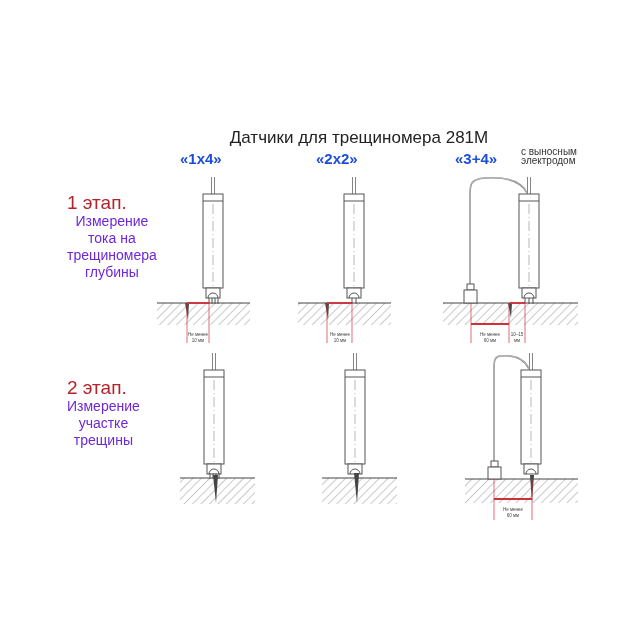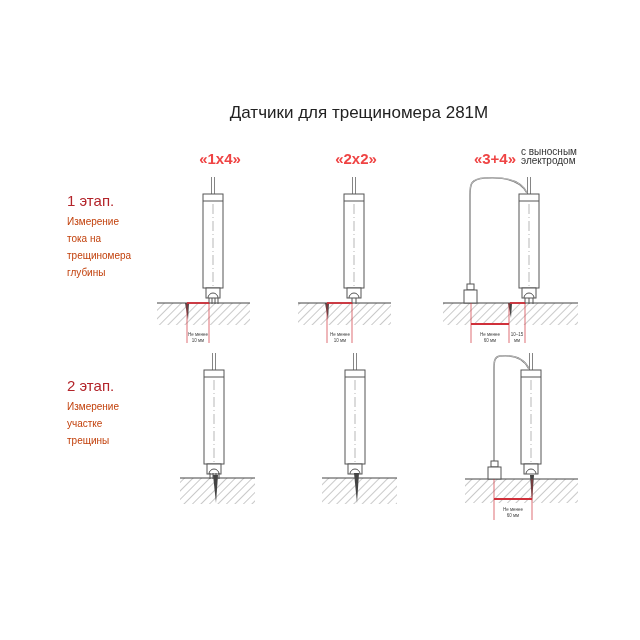--- a/index.html
+++ b/index.html
@@ -1,23 +1,23 @@
 <!DOCTYPE html>
 <html><head>
   <meta charset="utf-8">
   <style>
     html, body { margin: 0; padding: 0; background: #ffffff; }
     body { width: 640px; height: 640px; position: relative; overflow: hidden;
            font-family: "Liberation Sans", "DejaVu Sans", sans-serif; color: #222; }
     .abs { position: absolute; }
-    .title { left: 0; width: 640px; top: 103px; text-align: center; font-size: 17px; color: #222; padding-left: 78px; box-sizing: border-box; }
-    .colhead { top: 150px; font-size: 15px; font-weight: bold; color: #ef4444; text-align: center; width: 80px; }
+    .title { left: 0; width: 640px; top: 128px; text-align: center; font-size: 17px; color: #222; padding-left: 78px; box-sizing: border-box; }
+    .colhead { top: 150px; font-size: 15px; font-weight: bold; color: #1d4ed8; text-align: left; width: 80px; }
     .note { top: 147px; left: 521px; font-size: 10px; line-height: 9px; color: #333; }
-    .stage { font-size: 15px; color: #b3242a; }
-    .desc { font-size: 10px; line-height: 17px; color: #c2410c; }
+    .stage { font-size: 19px; color: #b3242a; }
+    .desc { font-size: 14px; line-height: 17px; color: #6d28d9; text-align: center; }
     .dimlabel { font-size: 4.5px; line-height: 5.5px; text-align: center; color: #444; }
     svg.diagram { position: absolute; left: 0; top: 0; }
   </style>
 </head>
 <body>
 
 <div class="abs title">Датчики для трещиномера 281М</div>
 
 <div class="abs colhead" style="left:180px">«1x4»</div>
 <div class="abs colhead" style="left:316px">«2x2»</div>

